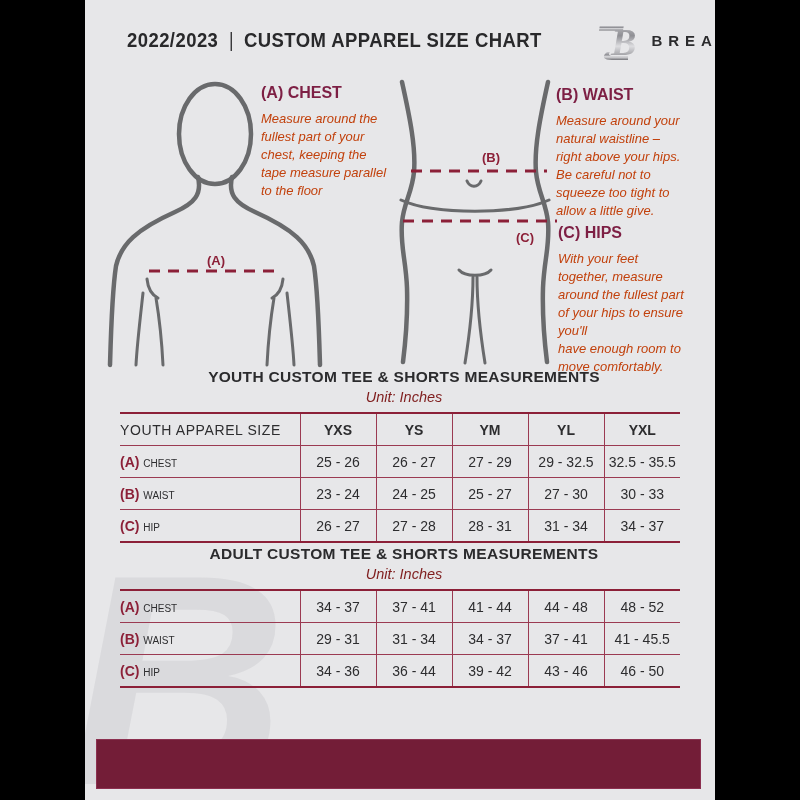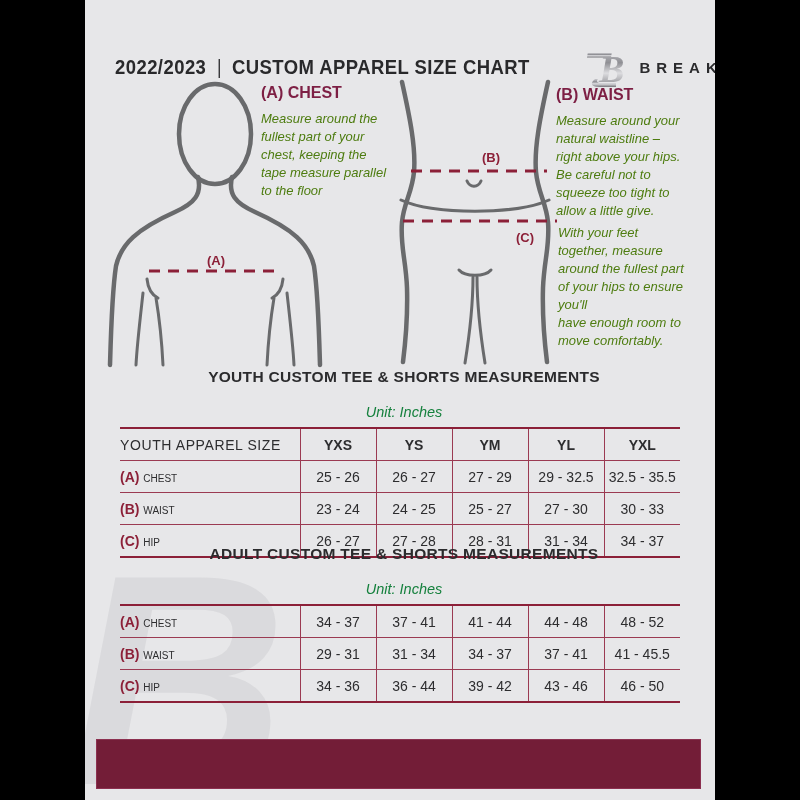--- a/index.html
+++ b/index.html
@@ -12,54 +12,54 @@
     background:#e7e7e9;overflow:hidden;
   }
   
   .watermark{
     position:absolute;left:-15px;top:530px;z-index:0;
     font-size:300px;font-weight:bold;font-style:italic;
     color:rgba(110,110,118,0.10);line-height:1;user-select:none;
   }
   
   .hdr{
-    position:absolute;left:0;top:0;width:630px;height:62px;z-index:2;
+    position:absolute;left:12px;top:0;width:630px;height:62px;z-index:2;
     display:flex;align-items:center;justify-content:space-between;
-    padding:18px 28px 0 30px;box-sizing:border-box;margin-top:27px;
+    padding:18px 28px 0 30px;box-sizing:border-box;
   }
   .hdr-title{
     display:flex;align-items:center;gap:12px;white-space:nowrap;
     transform:scaleX(0.88);transform-origin:left center;
   }
   .hdr-year,.hdr-main{
     font-size:21px;font-weight:700;color:#29292b;letter-spacing:0.5px;
   }
   .hdr-div{font-size:20px;font-weight:300;color:#3a3a3c;}
   .brand{display:flex;align-items:center;gap:9px;}
   .brand-name{
     font-size:15px;font-weight:700;color:#2b2b2d;letter-spacing:6px;
     white-space:nowrap;margin-right:-6px;
   }
   
   .fig-svg{position:absolute;left:0;top:0;z-index:1;pointer-events:none;}
   .guide-block{position:absolute;z-index:2;}
   .guide-h{font-size:16px;font-weight:800;color:#7d1f44;margin:0 0 8px 0;}
   .guide-p{
-    font-size:13px;font-style:italic;color:#4d7c0f;margin:0;
+    font-size:13px;font-style:italic;color:#c2410c;margin:0;
     line-height:1.38;white-space:pre-line;
   }
   .gb-chest{left:176px;top:84px;width:160px;}
   .gb-waist{left:471px;top:86px;width:150px;}
   .gb-hips{left:473px;top:224px;width:155px;}
   
   .section{position:absolute;left:0;width:638px;z-index:1;text-align:center;}
   .sec-youth{top:368px;}
   .sec-adult{top:545px;}
   .sec-title{font-size:15.5px;font-weight:700;color:#2b2b2d;letter-spacing:0.3px;}
-  .sec-unit{font-size:14.5px;font-style:italic;color:#15803d;margin-top:18px;text-align:center;}
+  .sec-unit{font-size:14.5px;font-style:italic;color:#7f1d1d;margin-top:3px;text-align:center;}
   .size-table{
     border-collapse:collapse;table-layout:fixed;margin:7px 0 0 35px;
     width:560px;text-align:center;
   }
   .size-table td{
     height:31px;font-size:14px;color:#2d2d2f;padding:0;
     border-bottom:1.5px solid #9b3a52;
   }
   .size-table tr:first-child td{border-top:2.5px solid #8c2038;}
   .size-table tr:last-child td{border-bottom:2.5px solid #8c2038;}
@@ -156,20 +156,21 @@
   <div class="guide-block gb-waist">
     <p class="guide-h">(B) WAIST</p>
     <p class="guide-p">Measure around your
 natural waistline –
 right above your hips.
 Be careful not to
 squeeze too tight to
 allow a little give.</p>
   </div>
   <div class="guide-block gb-hips">
+    <p class="guide-h">(C) HIPS</p>
     <p class="guide-p">With your feet
 together, measure
 around the fullest part
 of your hips to ensure
 you'll
 have enough room to
 move comfortably.</p>
   </div>
 
   <div class="section sec-youth">

